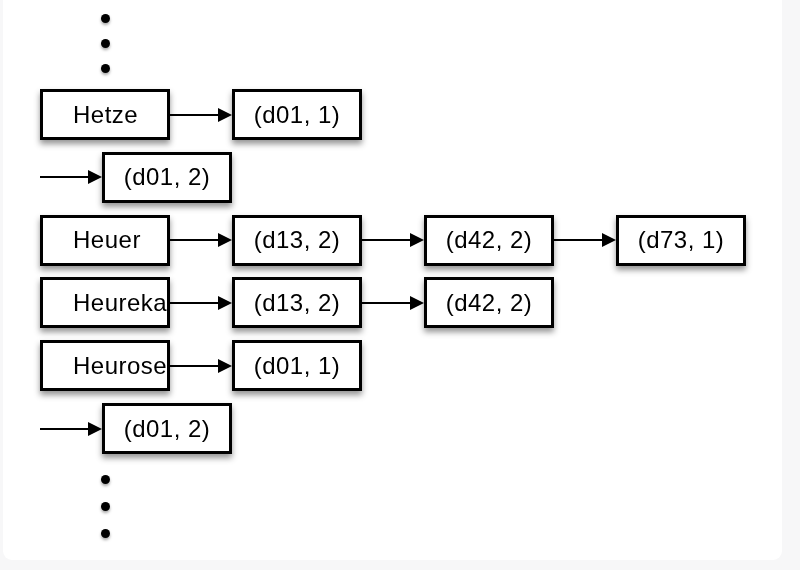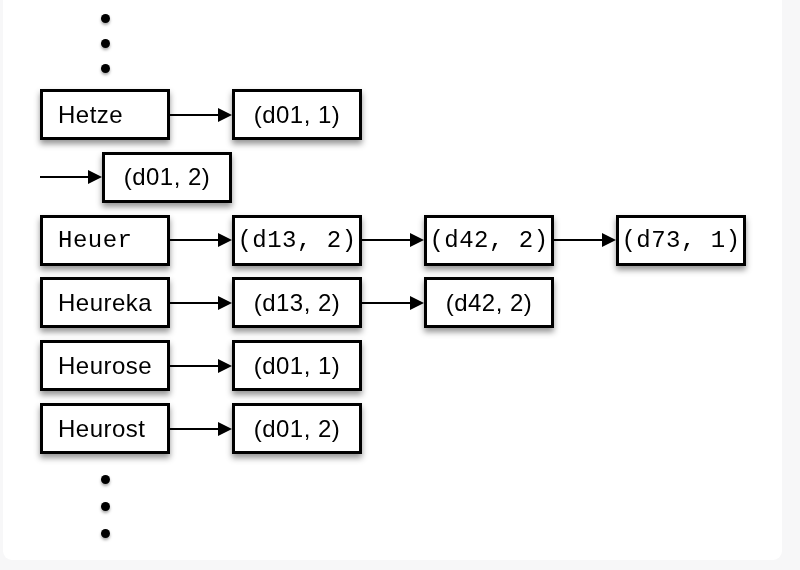--- a/index.html
+++ b/index.html
@@ -48,21 +48,21 @@
     display:flex;
     align-items:center;
     font-size:24px;
     letter-spacing:0.5px;
     color:var(--ink);
     white-space:nowrap;
     flex:0 0 auto;
   }
   .box.term{
     justify-content:flex-start;
-    padding-left:15px;
+    padding-left:30px;
   }
   .box.posting{
     justify-content:center;
   }
   .arrow{
     width:var(--gap-w);
     flex:0 0 auto;
     display:flex;
     align-items:center;
   }
@@ -106,21 +106,21 @@
           </div>
           <div class="box posting">(d01, 1)</div>
         </div>
         <div class="row" style="top: 151.8px;">
           <div class="arrow">
             <span class="line"></span>
             <span class="head"></span>
           </div>
           <div class="box posting">(d01, 2)</div>
         </div>
-        <div class="row" style="top: 214.6px; font-family: Liberation Mono, monospace;">
+        <div class="row" style="top: 214.6px;">
           <div class="box term">Heuer</div>
           <div class="arrow">
             <span class="line"></span>
             <span class="head"></span>
           </div>
           <div class="box posting">(d13, 2)</div>
           <div class="arrow">
             <span class="line"></span>
             <span class="head"></span>
           </div>
@@ -146,21 +146,20 @@
         </div>
         <div class="row" style="top: 340.2px;">
           <div class="box term">Heurose</div>
           <div class="arrow">
             <span class="line"></span>
             <span class="head"></span>
           </div>
           <div class="box posting">(d01, 1)</div>
         </div>
         <div class="row" style="top: 403px;">
-          <div class="box term">Heurost</div>
           <div class="arrow">
             <span class="line"></span>
             <span class="head"></span>
           </div>
           <div class="box posting">(d01, 2)</div>
         </div>
       </div>
     <div id="ellipsis-bottom">
         <span class="dot" style="left: 100.5px; top: 474.5px;"></span>
         <span class="dot" style="left: 100.5px; top: 501.5px;"></span>

